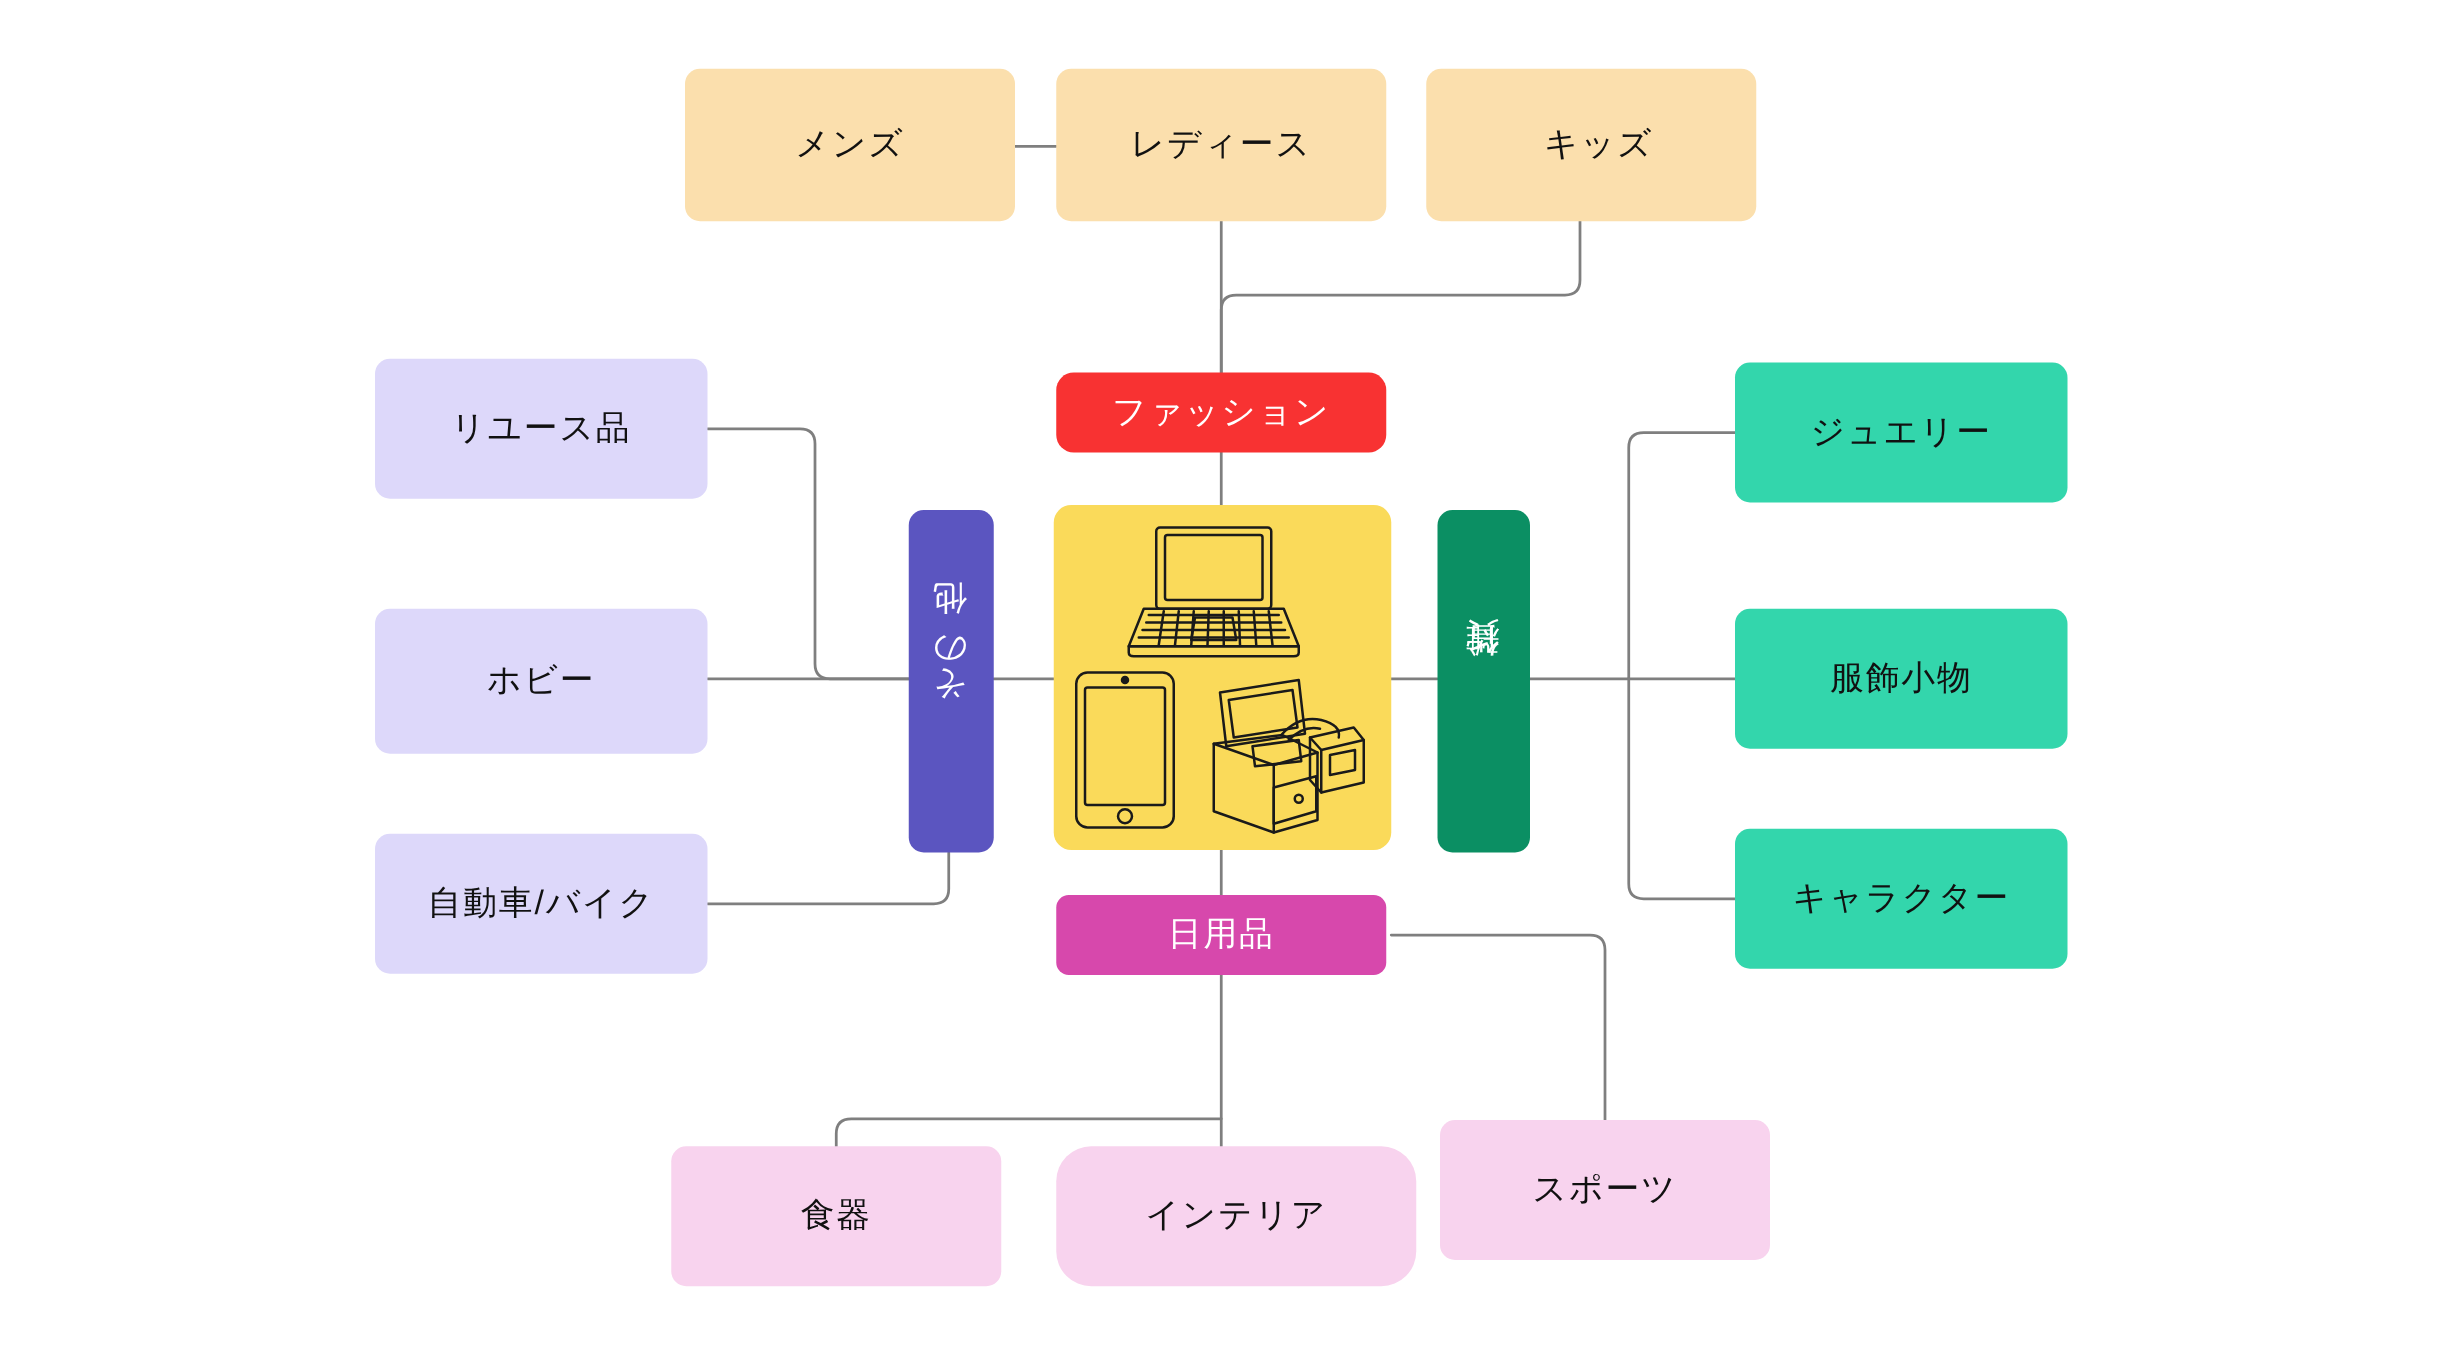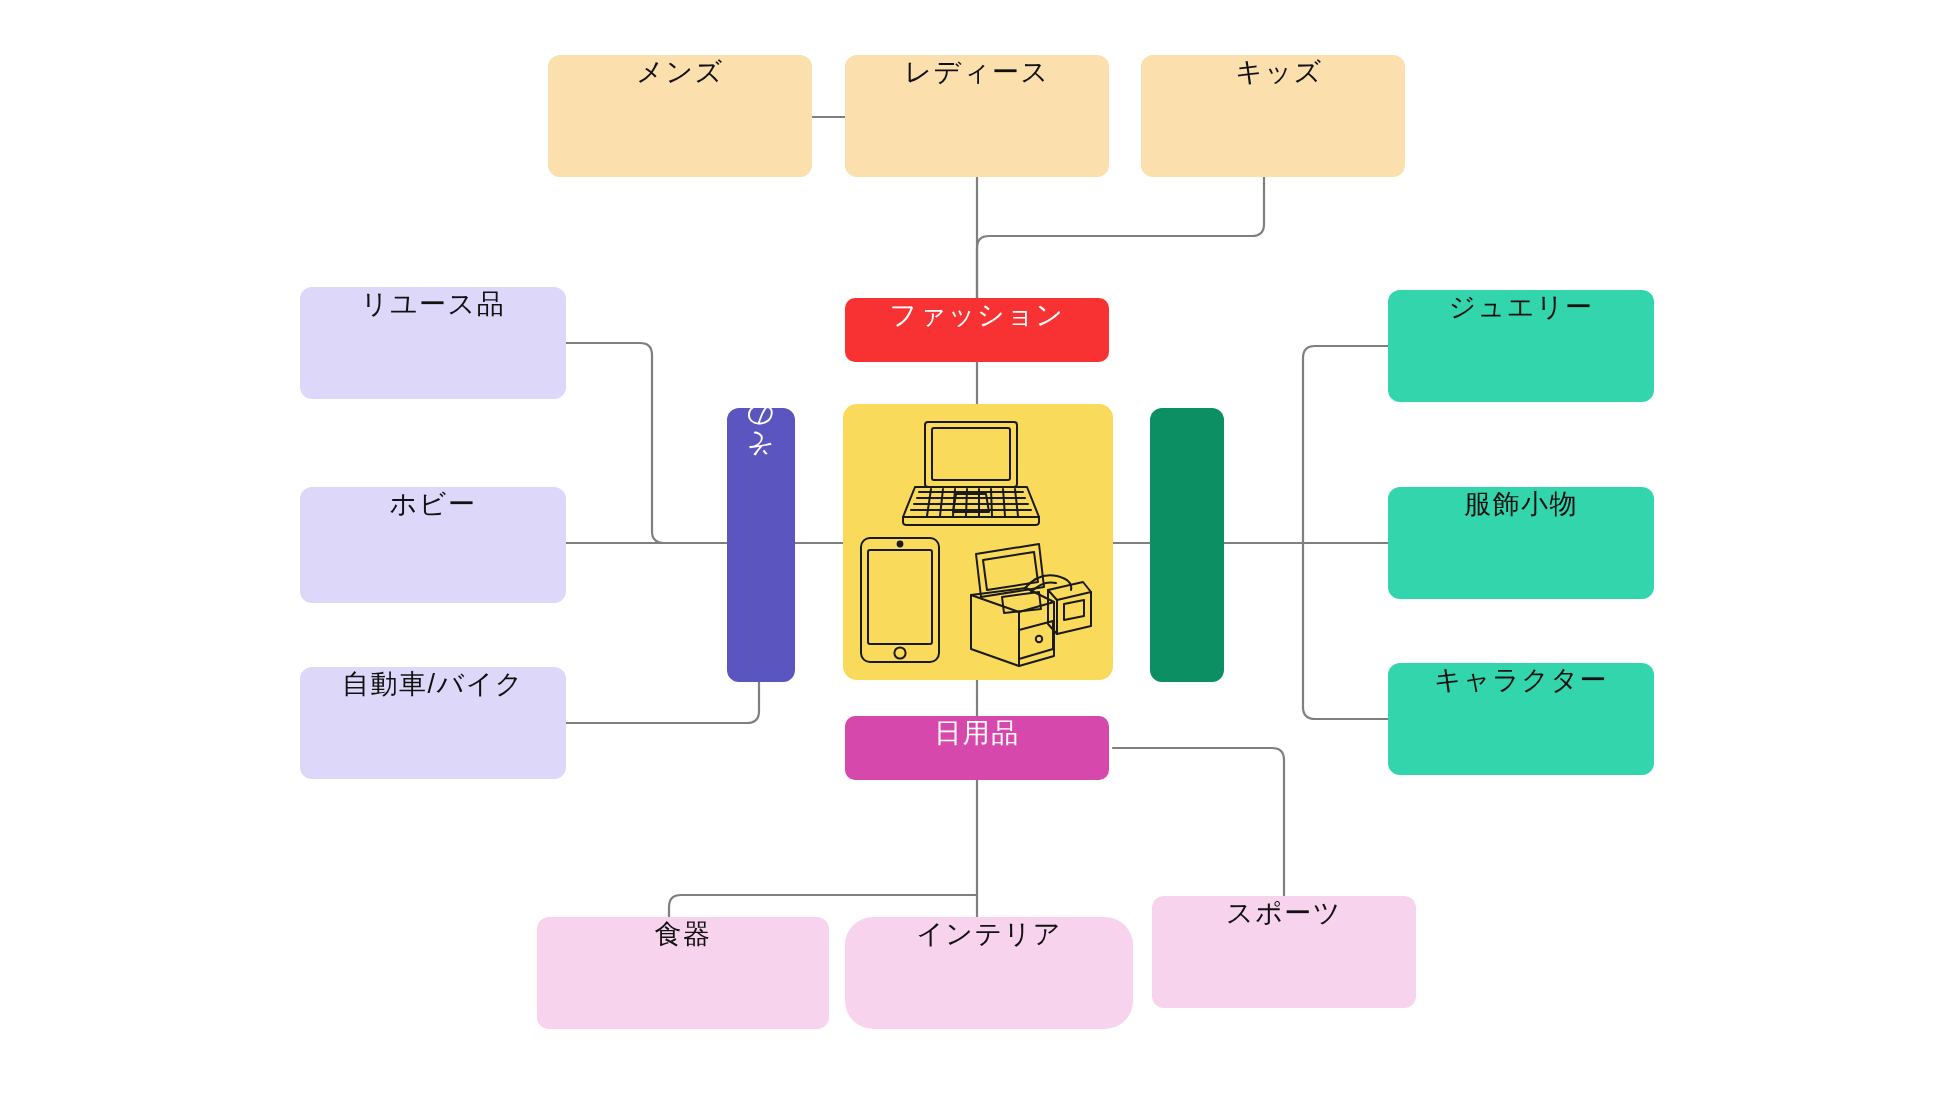--- a/index.html
+++ b/index.html
@@ -20,21 +20,21 @@
     left: 0;
     top: 0;
     width: 1950px;
     height: 1097px;
     pointer-events: none;
   }
   .node {
     position: absolute;
     box-sizing: border-box;
     display: flex;
-    align-items: flex-start;
+    align-items: center;
     justify-content: center;
     text-align: center;
     border-radius: 12px;
     z-index: 2;
   }
   .node .label {
     font-size: 27px;
     font-weight: 400;
     letter-spacing: 1.5px;
     line-height: 1.3;
@@ -107,21 +107,21 @@
   </div>
 
   <div class="node light" style="left:845px; top:55px; width:264px; height:122px; background:#FBDFAD;">
     <span class="label">レディース</span>
   </div>
 
   <div class="node light" style="left:1141px; top:55px; width:264px; height:122px; background:#FBDFAD;padding-left:12px;">
     <span class="label">キッズ</span>
   </div>
 
-  <div class="node dark small" style="left:845px; top:298px; width:264px; height:64px; background:#F83232;">
+  <div class="node dark small" style="left:845px; top:298px; width:264px; height:64px; background:#F83232;border-radius:14px;">
     <span class="label">ファッション</span>
   </div>
 
   <div class="node light" style="left:300px; top:287px; width:266px; height:112px; background:#DDD8FA;">
     <span class="label">リユース品</span>
   </div>
 
   <div class="node light" style="left:300px; top:487px; width:266px; height:116px; background:#DDD8FA;">
     <span class="label">ホビー</span>
   </div>
@@ -196,21 +196,21 @@
   </div>
 
   <div class="node light" style="left:1388px; top:663px; width:266px; height:112px; background:#33D6AC;">
     <span class="label">キャラクター</span>
   </div>
 
   <div class="node dark small" style="left:845px; top:716px; width:264px; height:64px; background:#D748AC;">
     <span class="label">日用品</span>
   </div>
 
-  <div class="node light" style="left:537px; top:917px; width:292px; height:112px; background:#F8D3EE;">
+  <div class="node light" style="left:537px; top:917px; width:264px; height:112px; background:#F8D3EE;">
     <span class="label">食器</span>
   </div>
 
   <div class="node light" style="left:845px; top:917px; width:288px; height:112px; background:#F8D3EE;border-radius:28px;">
     <span class="label">インテリア</span>
   </div>
 
   <div class="node light" style="left:1152px; top:896px; width:264px; height:112px; background:#F8D3EE;">
     <span class="label">スポーツ</span>
   </div>

